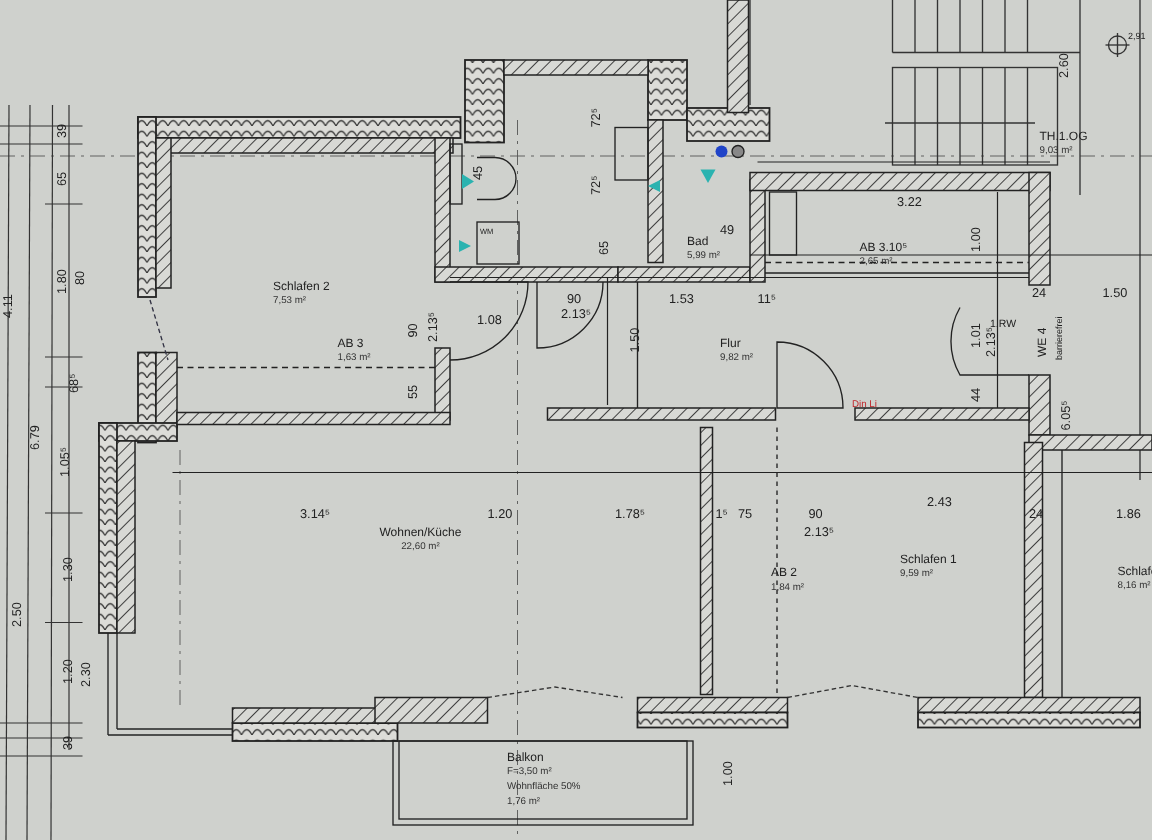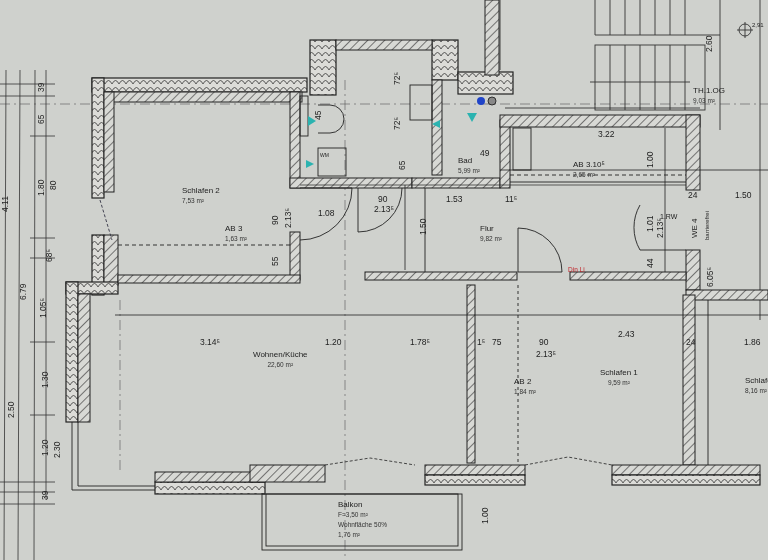--- a/index.html
+++ b/index.html
@@ -175,21 +175,21 @@
 </svg>
 
 <div class="lbl" style="left:182px;top:146px;margin-top:40px;"><span>Schlafen 2</span><span class="a">7,53 m²</span></div>
 <div class="lbl" style="left:225px;top:224px;"><span>AB 3</span><span class="a">1,63 m²</span></div>
 <div class="lbl" style="left:458px;top:156px;"><span>Bad</span><span class="a">5,99 m²</span></div>
 <div class="lbl" style="left:573px;top:160px;"><span>AB 3.10⁵</span><span class="a">2,65 m²</span></div>
 <div class="lbl" style="left:693px;top:68px;margin-top:18px;"><span>TH.1.OG</span><span class="a">9,03 m²</span></div>
 <div class="lbl" style="left:480px;top:224px;"><span>Flur</span><span class="a">9,82 m²</span></div>
 <div class="lbl" style="left:253px;top:350px;text-align:center;"><span>Wohnen/Küche</span><span class="a">22,60 m²</span></div>
 <div class="lbl" style="left:514px;top:377px;"><span>AB 2</span><span class="a">1,84 m²</span></div>
-<div class="lbl" style="left:600px;top:368px;text-align:center;"><span>Schlafen 1</span><span class="a">9,59 m²</span></div>
+<div class="lbl" style="left:600px;top:368px;"><span>Schlafen 1</span><span class="a">9,59 m²</span></div>
 <div class="lbl" style="left:745px;top:376px;"><span>Schlafe…</span><span class="a">8,16 m²</span></div>
 <div class="lbl" style="left:338px;top:500px;"><span>Balkon</span><span class="a">F=3,50 m²</span><span class="a">Wohnfläche 50%</span><span class="a">1,76 m²</span></div>
 
 <div class="lbl" style="left:320px;top:150px;font-size:5px;">WM</div>
 <div class="lbl" style="left:660px;top:212px;font-size:7px;">1.RW</div>
 <div class="lbl" style="left:690px;top:238px;font-size:8px;transform:rotate(-90deg);transform-origin:left top;">WE 4</div>
 <div class="lbl" style="left:702px;top:240px;font-size:6px;transform:rotate(-90deg);transform-origin:left top;">barrierefrei</div>
 <div class="lbl red" style="left:568px;top:265px;">Din Li</div>
 <div class="lbl" style="left:752px;top:20px;font-size:6px;">2,91</div>
 

